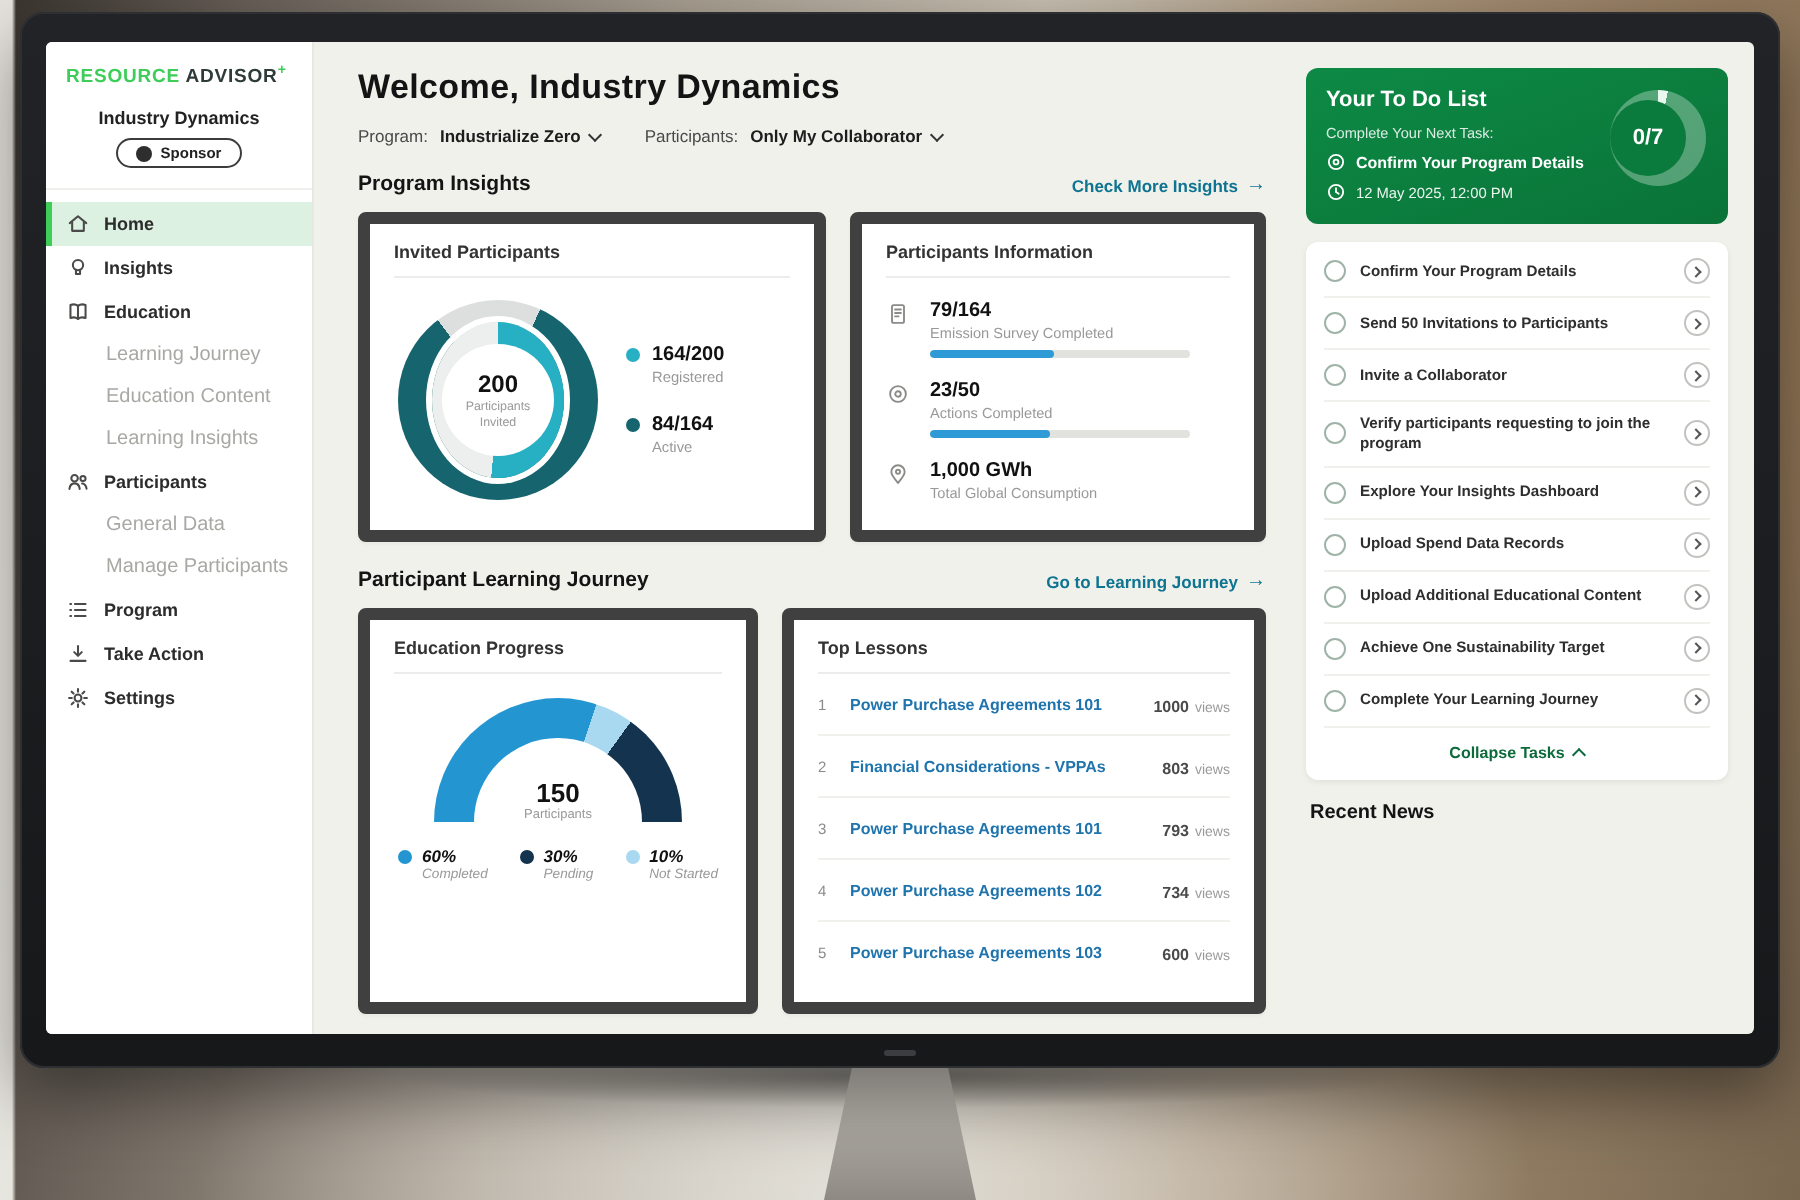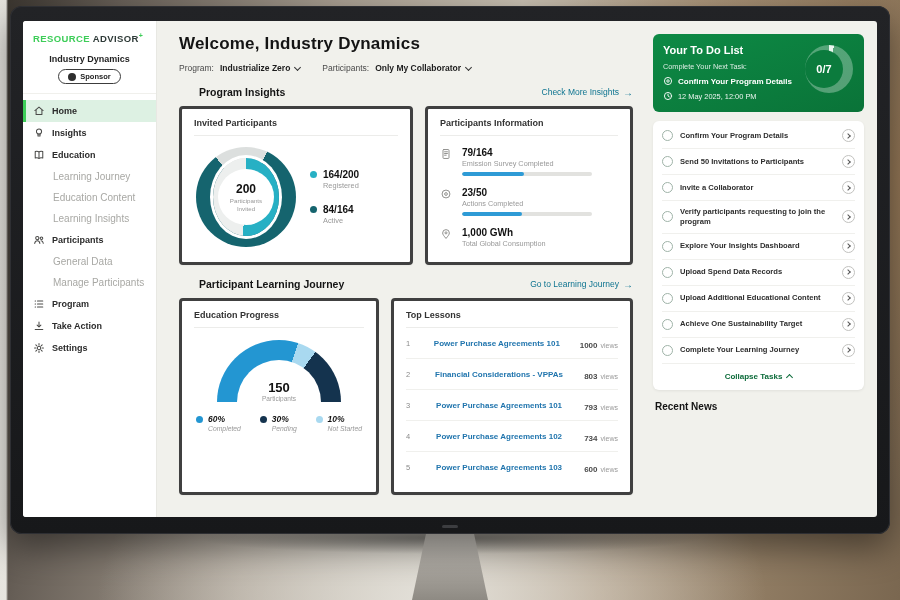--- a/index.html
+++ b/index.html
@@ -46,27 +46,27 @@
 
   
   .main{flex:1;padding:13px 14px 0 22px;min-width:0;}
   .welcome{font-size:17px;font-weight:bold;color:#141414;letter-spacing:.2px;}
   .filters{margin-top:9px;display:flex;align-items:center;gap:6px;}
   .f-label{font-size:8.5px;color:#4a4a4a;}
   .f-select{display:inline-flex;align-items:center;gap:5px;background:none;border:none;font-family:inherit;
     font-size:8.5px;font-weight:bold;color:#1d1d1d;cursor:pointer;}
   .f-gap{width:10px;}
   .chev{width:5px;height:5px;border-right:1.3px solid #333;border-bottom:1.3px solid #333;transform:rotate(45deg);margin-top:-2px;display:inline-block;}
-  .section-row{margin-top:13px;display:flex;justify-content:space-between;align-items:center;margin-left:20px;}
+  .section-row{margin-top:13px;display:flex;justify-content:space-between;align-items:center;}
   .section-row h2{font-size:10.5px;font-weight:bold;color:#141414;}
-  .tlink{display:flex;align-items:flex-start;gap:4px;font-size:8.5px;font-weight:normal;color:#0e7490;text-decoration:none;cursor:pointer;}
+  .tlink{display:flex;align-items:flex-end;gap:4px;font-size:8.5px;font-weight:bold;color:#0e7490;text-decoration:none;cursor:pointer;}
   .tlink .arr{font-size:10px;}
 
   .cards-row{margin-top:8px;display:flex;gap:12px;}
-  .card{background:#fff;border:3px solid #404040;border-radius:4px;padding:9px 12px 10px;box-shadow:0 1px 2px rgba(0,0,0,.04);}
+  .card{background:#fff;border:6px solid #404040;border-radius:4px;padding:9px 12px 10px;box-shadow:0 1px 2px rgba(0,0,0,.04);}
   .card-title{font-size:9px;font-weight:bold;color:#333;padding-bottom:7px;border-bottom:1px solid #ececea;}
 
   
   .card-invited{width:234px;}
   .donut-wrap{display:flex;align-items:center;gap:14px;padding:11px 0 3px 2px;}
   .donut{width:100px;height:100px;border-radius:50%;flex-shrink:0;
     background:conic-gradient(from 25deg,#15646e 0 298deg,#dcdfde 298deg 360deg);
     display:flex;align-items:center;justify-content:center;}
   .d2{width:66px;height:78px;border-radius:50%;box-shadow:0 0 0 3px #fff;
     background:conic-gradient(#27b0c4 0 185deg,#edefee 185deg 360deg);
@@ -106,21 +106,21 @@
   .legend-h{display:flex;justify-content:space-between;margin-top:12px;padding:0 2px;}
   .leg2{display:flex;gap:5px;align-items:flex-start;font-style:italic;}
   .leg2 .leg-val{font-size:8.5px;}
   .leg2 .leg-lab{font-size:6.8px;}
 
   
   .card-lessons{flex:1;}
   .lesson{display:flex;align-items:center;gap:8px;padding:6px 0;border-bottom:1px solid #f0f0ed;}
   .lesson:last-child{border-bottom:none;}
   .l-rank{font-size:7.5px;color:#8a8a8a;width:8px;flex-shrink:0;}
-  .l-title{flex:1;font-size:8px;font-weight:bold;color:#1f74ad;cursor:pointer;text-align:center;}
+  .l-title{flex:1;font-size:8px;font-weight:bold;color:#1f74ad;cursor:pointer;}
   .l-views-val{font-size:8px;font-weight:bold;color:#4a4a4a;}
   .l-views-unit{font-size:7px;color:#9a9a9a;margin-left:3px;}
 
   
   .todo{width:230px;flex-shrink:0;padding:13px 13px 0 6px;}
   .todo-hero{position:relative;background:linear-gradient(160deg,#0d8a45,#0a7338);border-radius:6px;padding:10px 10px 11px;color:#fff;}
   .hero-title{font-size:11px;font-weight:bold;}
   .hero-sub{font-size:7.3px;color:rgba(255,255,255,.85);margin-top:6px;}
   .hero-task{margin-top:5px;display:flex;align-items:center;gap:5px;font-size:8px;font-weight:bold;width:140px;}
   .hero-due{margin-top:5px;display:flex;align-items:center;gap:5px;font-size:7.4px;color:rgba(255,255,255,.92);}

